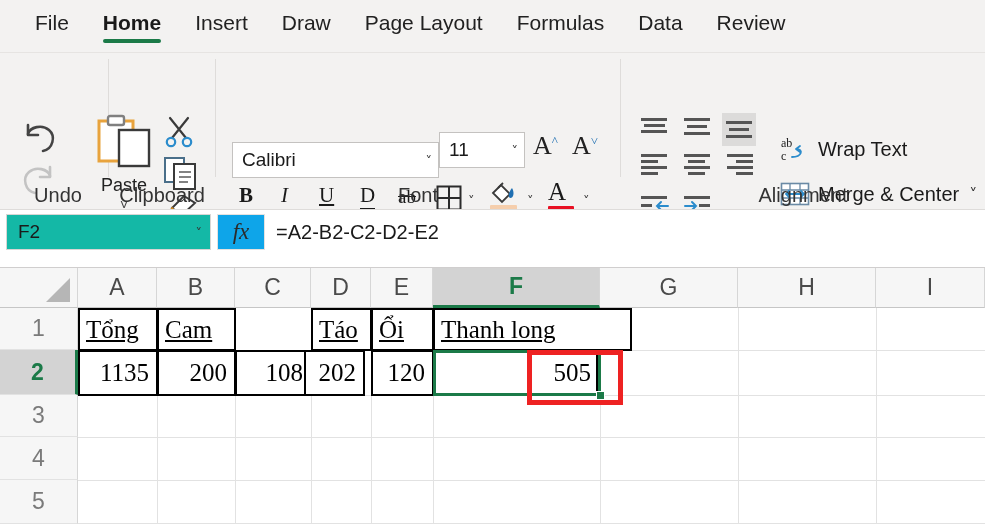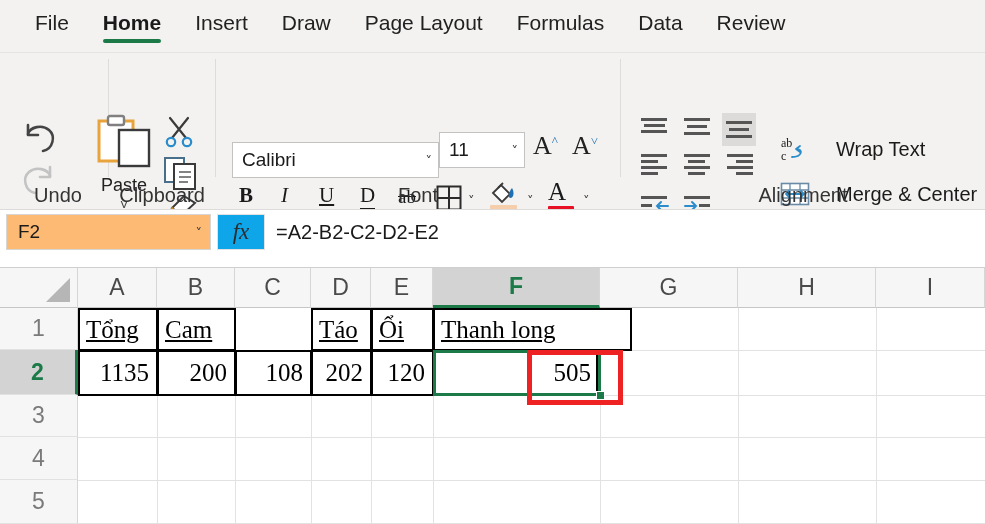--- a/index.html
+++ b/index.html
@@ -101,33 +101,33 @@
     font-size: 21px; color: #1a1a1a;
     font-family: "Liberation Serif", serif;
   }
   .underbar { position: absolute; height: 5px; border-radius: 1px; }
 
   
   .alignicon { position: absolute; cursor: pointer; width: 26px; height: 22px; }
   .alignicon .ln { position: absolute; height: 2.5px; background: #555; left: 0; }
   .alignicon.sel { background: #dcdbda; }
   .wrapbtn { position: absolute; display: flex; align-items: center; cursor: pointer; }
-  .wrapbtn .txt { font-size: 20px; color: #1a1a1a; margin-left: 26px; white-space: nowrap; }
+  .wrapbtn .txt { font-size: 20px; color: #1a1a1a; margin-left: 8px; white-space: nowrap; }
 
   
   .fbar {
     position: absolute; left: 0; top: 210px;
     width: 985px; height: 58px;
     background: #fff;
     border-bottom: 1px solid #d0cece;
   }
   .namebox {
     position: absolute; left: 6px; top: 214px;
     width: 205px; height: 36px;
-    background: #fdba74; border: 1px solid #d8d6d4;
+    background: #14b8a6; border: 1px solid #d8d6d4;
     display: flex; align-items: center; padding: 0 8px 0 11px;
     cursor: text;
   }
   .namebox .val { font-size: 19px; color: #1a1a1a; flex: 1; }
   .fxbtn {
     position: absolute; left: 217px; top: 214px;
     width: 48px; height: 36px;
     background: #0ea5e9; border: 1px solid #e4e2e0;
     display: flex; align-items: center; justify-content: center;
     cursor: pointer;
@@ -531,21 +531,21 @@
 
     <div class="cell bordered num" style="left:78px; top:82px; width:80px; height:46px;">
       <span>1135</span>
     </div>
     <div class="cell bordered num" style="left:157px; top:82px; width:79px; height:46px;">
       <span>200</span>
     </div>
     <div class="cell bordered num" style="left:235px; top:82px; width:77px; height:46px;">
       <span>108</span>
     </div>
-    <div class="cell bordered num" style="left:311px; top:82px; width:61px; height:46px;">
+    <div class="cell bordered num" style="left:304px; top:82px; width:61px; height:46px;">
       <span>202</span>
     </div>
     <div class="cell bordered num" style="left:371px; top:82px; width:63px; height:46px;">
       <span>120</span>
     </div>
 
     <div class="cell num" style="left:436px; top:85px; width:162px; height:40px;">
       <span>505</span>
     </div>
     <div class="editcaret" style="left:596px; top:86px; height:38px;"></div>

